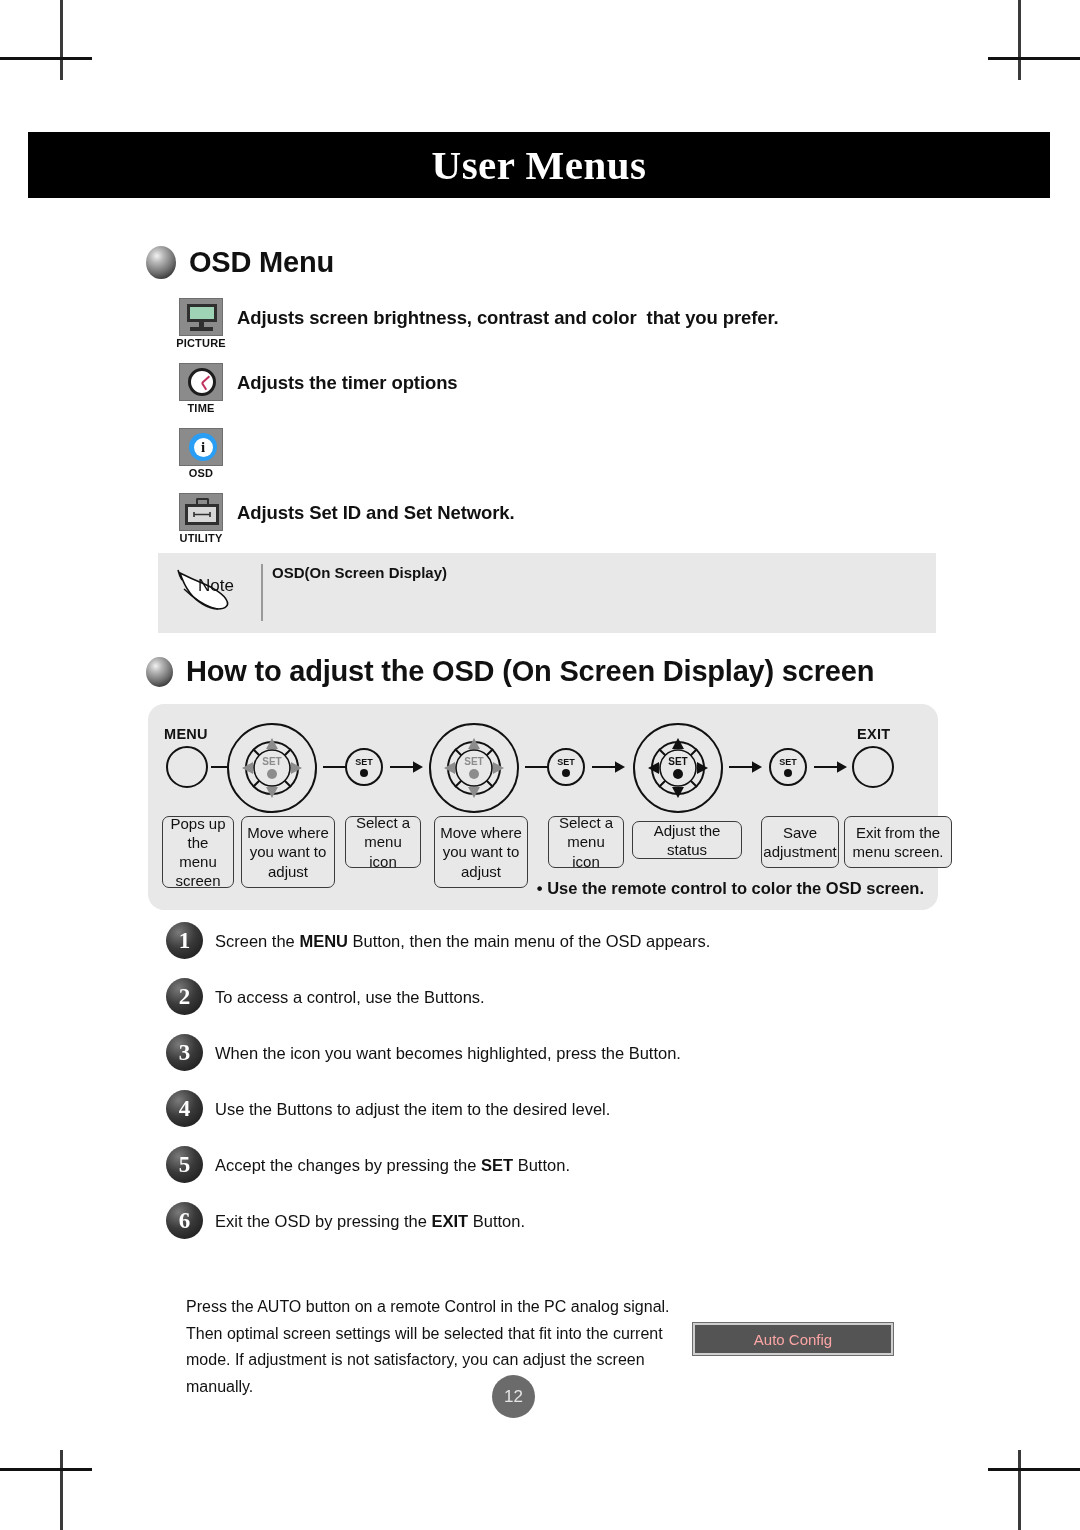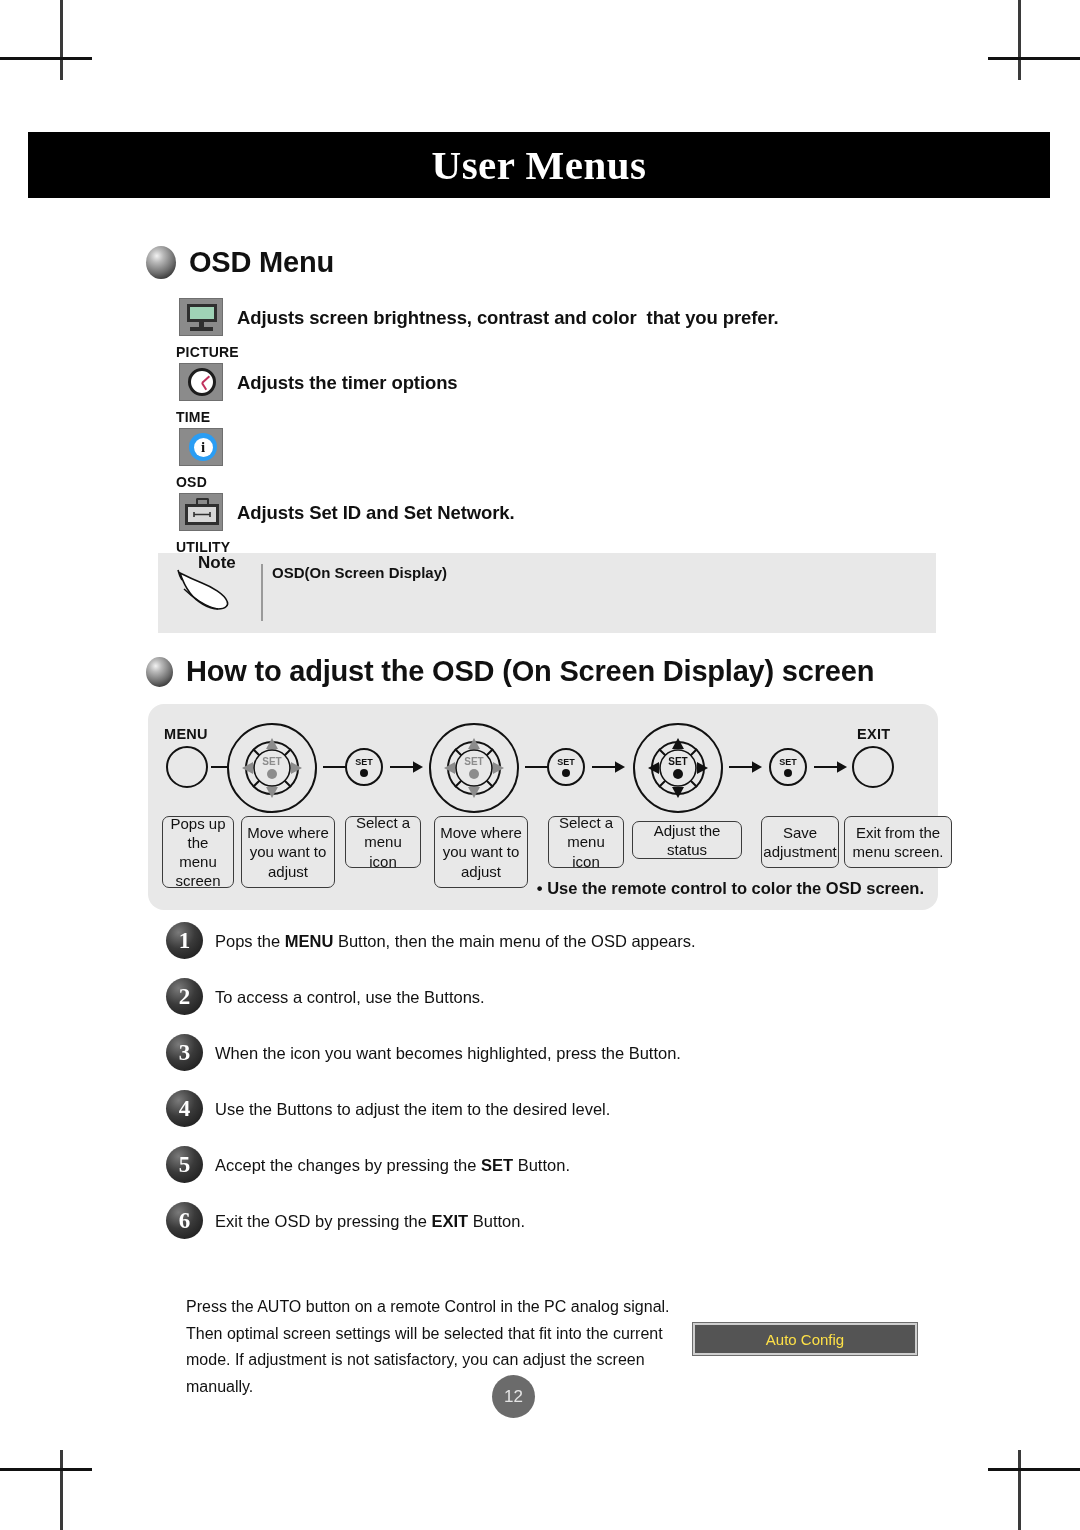--- a/index.html
+++ b/index.html
@@ -44,22 +44,22 @@
 
   
   .menu-rows { position:absolute; left:176px; top:298px; width:760px; }
   .menu-row { display:flex; align-items:flex-start; height:65px; }
   .menu-icon-wrap { width:50px; flex:0 0 50px; text-align:center; }
   .icon-box {
     width:44px; height:38px; background:#8b8b8b; border:1px solid #6f6f6f;
     margin:0 auto; position:relative;
   }
   .icon-cap {
-    font-size:14px; font-weight:bold; letter-spacing:.2px;
-    margin-top:8px; color:#111; text-align:left;
+    font-size:11px; font-weight:bold; letter-spacing:.2px;
+    margin-top:1px; color:#111; text-align:center;
   }
   .menu-text {
     font-size:18.5px; font-weight:bold; margin-left:11px; padding-top:9px;
     letter-spacing:-.1px; white-space:pre;
   }
 
   
   .mon-body { position:absolute; left:7px; top:5px; width:30px; height:18px;
               border:3px solid #2f2f2f; background:#9fd3b6; }
   .mon-neck { position:absolute; left:19px; top:23px; width:5px; height:5px; background:#2f2f2f; }
@@ -80,21 +80,21 @@
   .tb-body { position:absolute; left:5px; top:10px; width:34px; height:21px;
              border:3px solid #2f2f2f; background:#d8d8d8; }
   .tb-bone { position:absolute; left:13px; top:17px; width:18px; height:7px; }
 
   
   .note {
     position:absolute; left:158px; top:553px; width:778px; height:80px;
     background:#e8e8e8;
   }
   .note-icon { position:absolute; left:16px; top:12px; width:60px; height:52px; }
-  .note-label { position:absolute; left:40px; top:0; font-size:17px; font-weight:bold; }
+  .note-label { position:absolute; left:40px; top:23px; font-size:17px; font-weight:normal; }
   .note-div { position:absolute; left:103px; top:11px; width:1.5px; height:57px; background:#9a9a9a; }
   .note-body { position:absolute; left:114px; top:11px; width:650px; }
   .note-title { font-size:15px; font-weight:bold; margin-bottom:2px; }
   .note-text { font-size:15px; line-height:1.35; text-align:justify; }
 
   
   .flow {
     position:absolute; left:148px; top:704px; width:790px; height:206px;
     background:#e8e8e8; border-radius:16px;
   }
@@ -129,23 +129,23 @@
     color:#fff; display:flex; align-items:center; justify-content:center;
     font-family:"Liberation Serif", serif; font-size:23px; font-weight:bold; line-height:1;
   }
   .step-txt { font-size:16.5px; margin-left:12px; padding-top:10px; }
   .step-txt b { font-weight:bold; }
 
   
   .auto-body { position:absolute; left:186px; top:1294px; width:500px;
                font-size:16px; line-height:1.66; }
   .auto-config {
-    position:absolute; left:693px; top:1323px; width:224px; height:32px;
+    position:absolute; left:693px; top:1323px; width:200px; height:32px;
     background:#545454; border:2px solid #cfcfcf; outline:1px solid #6d6d6d;
-    color:#fde047; font-size:15px; display:flex; align-items:center; justify-content:center;
+    color:#fca5a5; font-size:15px; display:flex; align-items:center; justify-content:center;
   }
 
   
   .pageno {
     position:absolute; left:492px; top:1375px; width:43px; height:43px;
     border-radius:50%; background:#6b6b6b; color:#e5e5e5;
     display:flex; align-items:center; justify-content:center;
     font-size:17px;
   }
 </style>
@@ -347,21 +347,21 @@
 adjustment</div>
     <div class="cbox" style="left:696px;top:112px;width:108px;height:52px;">Exit from the
 menu screen.</div>
 
     <div class="flow-note">• Use the remote control to color the OSD screen.</div>
   </div>
 
   <div class="steps">
     <div class="step">
       <div class="num">1</div>
-      <div class="step-txt"><span>Pops the </span><b>MENU</b><span> Button, then the main menu of the OSD appears.</span></div>
+      <div class="step-txt"><span>Screen the </span><b>MENU</b><span> Button, then the main menu of the OSD appears.</span></div>
     </div>
     <div class="step">
       <div class="num">2</div>
       <div class="step-txt"><span>To access a control, use the Buttons.</span><b></b><span></span></div>
     </div>
     <div class="step">
       <div class="num">3</div>
       <div class="step-txt"><span>When the icon you want becomes highlighted, press the Button.</span><b></b><span></span></div>
     </div>
     <div class="step">

